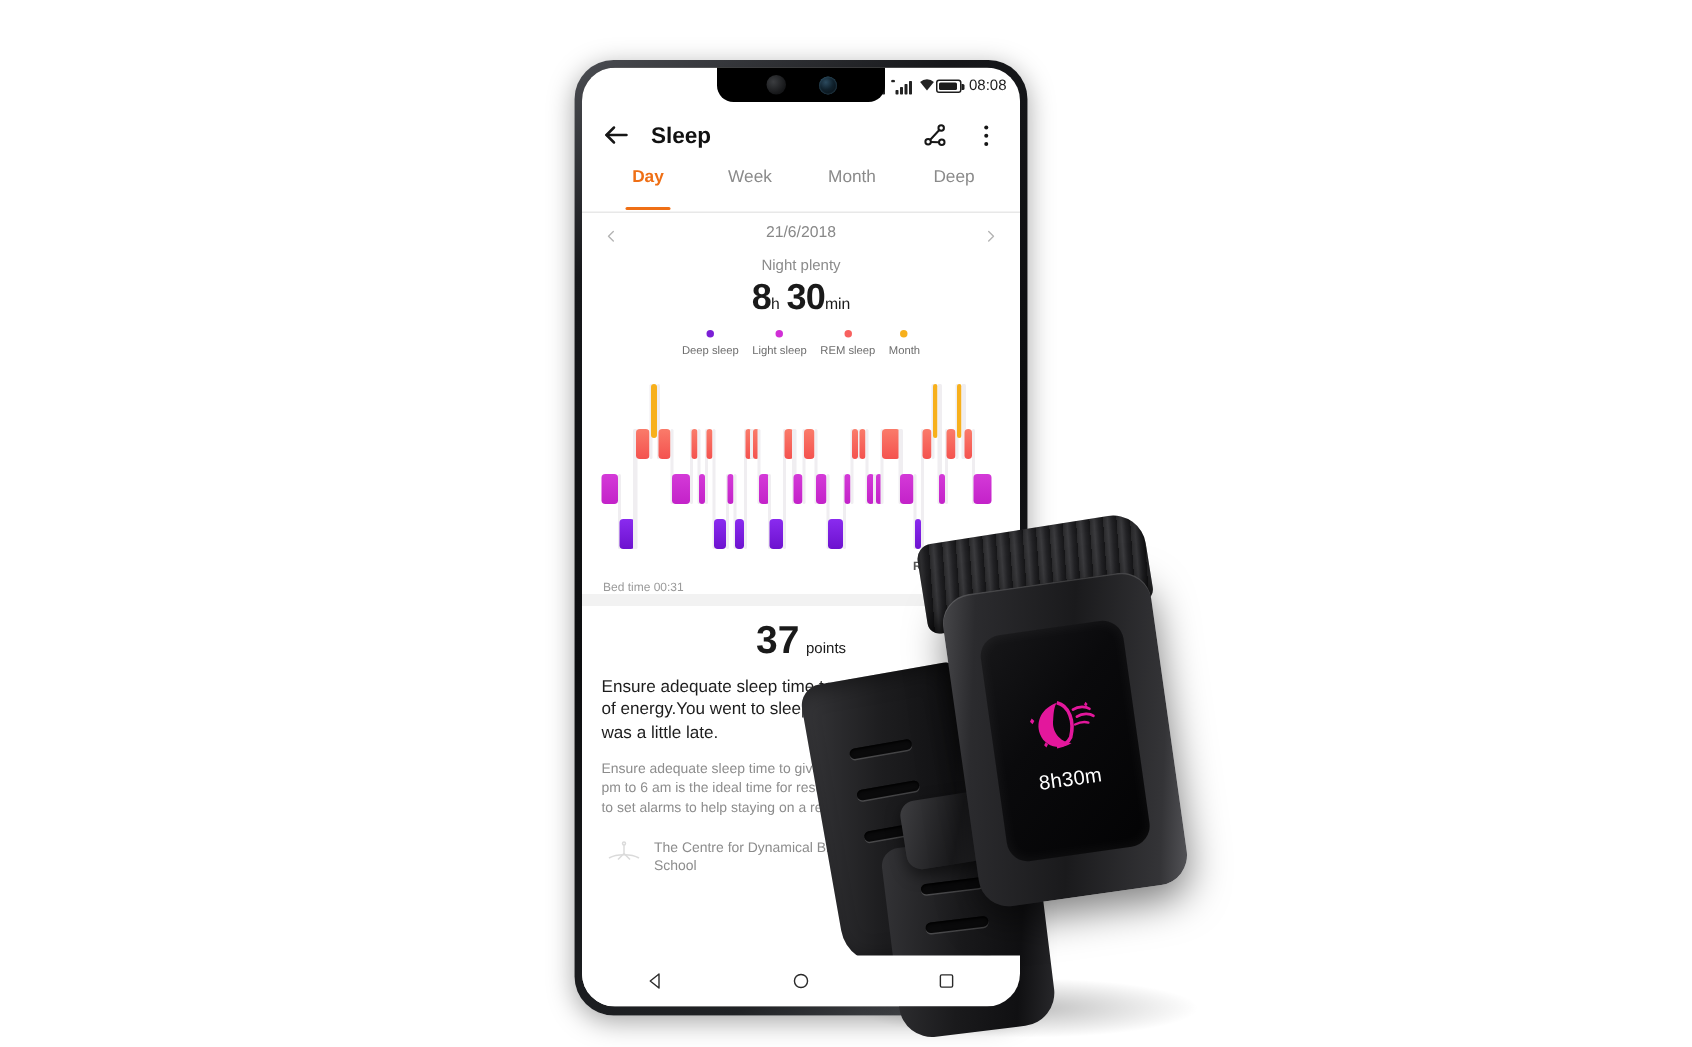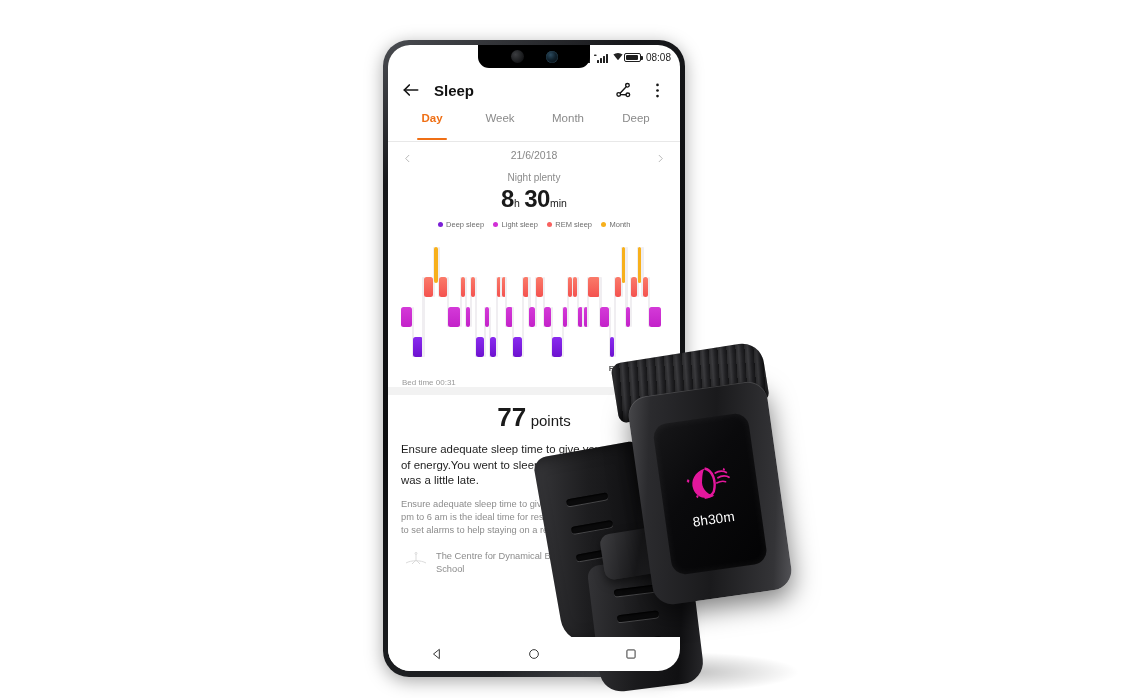--- a/index.html
+++ b/index.html
@@ -85,40 +85,40 @@
 
   
   #summary{ text-align:center; background:#fff; padding-top:4px; }
   #night-sleep-label{ font-size:10px; color:#8b8b8b; }
   #duration{ margin-top:2px; color:#1a1a1a; }
   #duration .num{ font-size:24px; font-weight:bold; letter-spacing:-.5px; }
   #duration .unit{ font-size:10.5px; font-weight:normal; }
 
   
   #legend{ display:flex; justify-content:center; align-items:center; gap:9px; margin-top:7px; }
-  .lg{ display:flex; align-items:center; gap:3.5px; }
+  .lg{ display:flex; align-items:center; gap:3.5px;flex-direction:column; }
   .lg .dot{ width:5px; height:5px; border-radius:50%; display:block; }
   .lg span.t{ font-size:7.5px; color:#6d6d6d; }
 
   
   #chart-wrap{ position:relative; height:146px; margin-top:12px; }
   #chart{ position:absolute; left:12px; right:12px; top:0; bottom:22px; }
   .seg{ position:absolute; border-radius:2.5px; }
   .conn{ position:absolute; background:#f0eef1; width:2.2px; border-radius:1px; }
   #bedtime{ position:absolute; left:14px; bottom:0; font-size:8px; color:#9a9a9a; }
   #risetime{ position:absolute; right:13px; bottom:14px; font-size:8px; color:#555; font-weight:bold;}
 
   #section-gap{ height:8px; background:#f2f2f2; }
 
   
   #score-block{ background:#fff; text-align:center; padding-top:7px; }
   #score-label{ font-size:9.5px; color:#8b8b8b; }
   #score-val{ margin-top:0px; color:#1a1a1a; }
   #score-val .num{ font-size:26px; font-weight:bold; }
-  #score-val .unit{ font-size:15px; }
+  #score-val .unit{ font-size:10px; }
 
   
   #advice{ padding: 9px 13px 0 13px; font-size:11.4px; line-height:1.36; color:#1d1d1d; }
   #advice-sub{ padding: 9px 13px 0 13px; font-size:9.3px; line-height:1.42; color:#8c8c8c; }
 
   
   #attrib{ display:flex; align-items:flex-start; gap:8px; padding: 13px 13px 0 16px; }
   #attrib-logo{ width:24px; height:20px; flex:0 0 auto; opacity:.55; margin-top:1px; }
   #attrib-text{ font-size:9.3px; line-height:1.38; color:#8c8c8c; }
 
@@ -380,21 +380,21 @@
               <div class="seg" style="left: 248.704px; top: 66px; width: 12.596px; height: 20px; background: linear-gradient(rgb(212, 58, 216), rgb(195, 34, 201));"></div>
             </div>
           <div id="bedtime">Bed time 00:31</div>
           <div id="risetime">Rise time 06:50</div>
         </div>
 
         <div id="section-gap"></div>
 
         <div id="score-block">
           <div id="score-val">
-            <span class="num">77</span>
+            <span class="num">37</span>
             <span class="unit">points</span>
           </div>
         </div>
 
         <div id="advice">Ensure adequate sleep time to give yourself plenty of energy.You went to sleep at 00:14 last night,which was a little late.</div>
         <div id="advice-sub">Ensure adequate sleep time to give yourself plenty of energy.10 pm to 6 am is the ideal time for rest. You can use Huawei Wear to set alarms to help staying on a regular schedule.</div>
 
         <div id="attrib">
           <span id="attrib-logo">
             <svg width="24" height="20" viewBox="0 0 24 20" fill="none" stroke="#bdbdbd" stroke-width="1">

